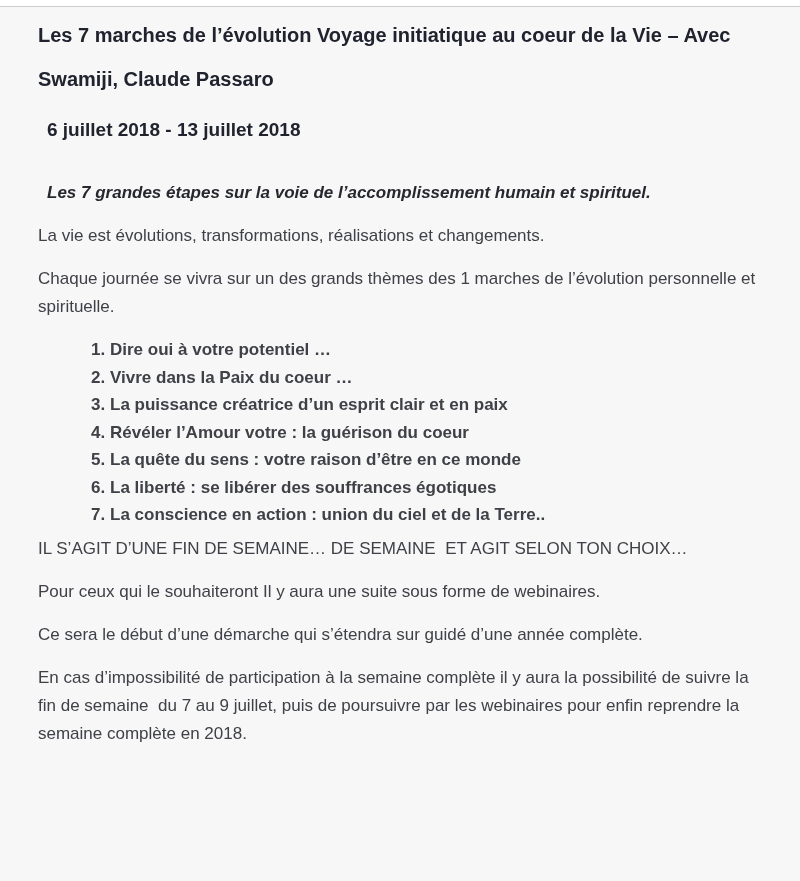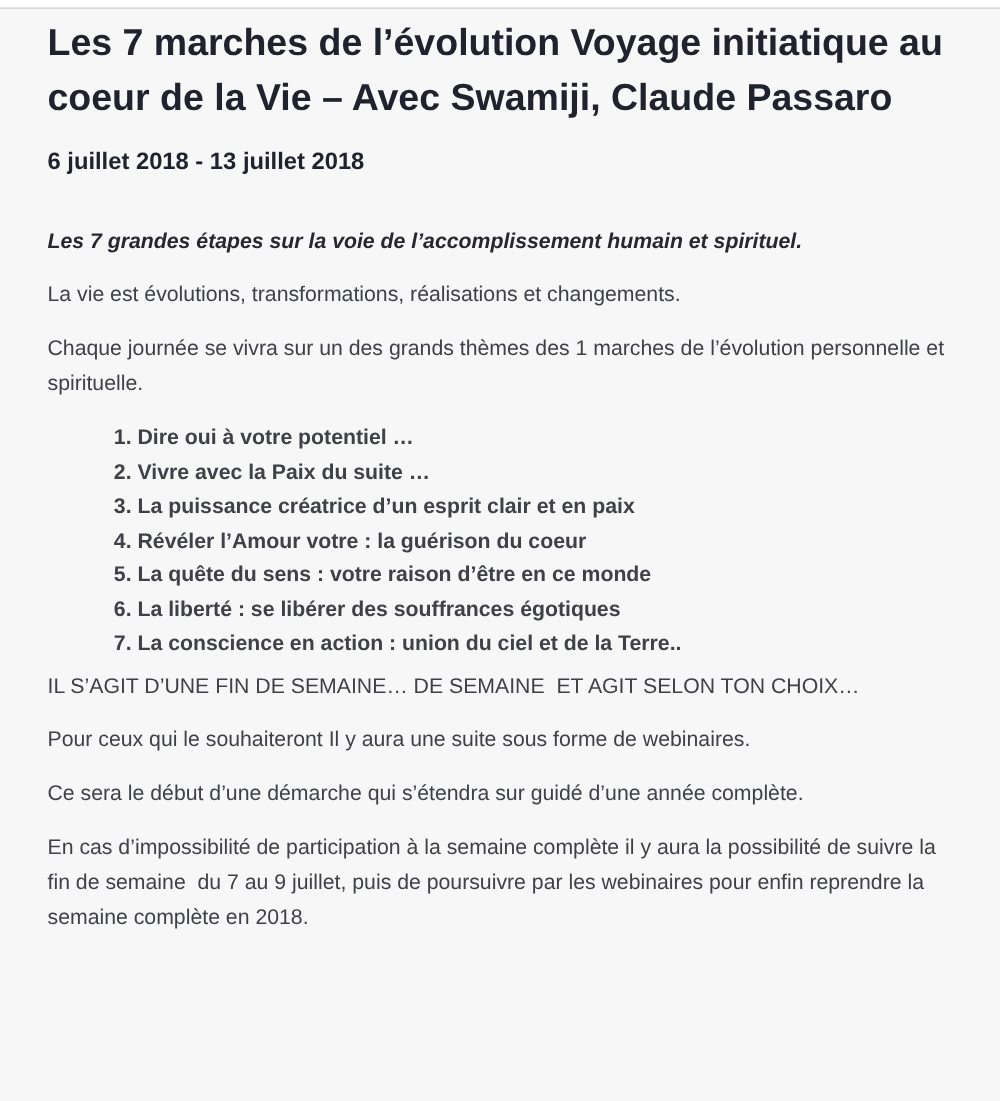--- a/index.html
+++ b/index.html
@@ -21,40 +21,41 @@
     background: #ffffff;
     border-bottom: 1px solid #cccccc;
   }
   .content {
     padding: 6px 38px 0 38px;
     box-sizing: border-box;
     width: 800px;
   }
   h1.page-title {
     margin: 0;
-    font-size: 30px;
+    font-size: 20px;
     line-height: 44px;
     font-weight: 700;
     color: #20232e;
   }
   p.event-date {
     margin: 16px 0 0 0;
     font-size: 19px;
     line-height: 26px;
     font-weight: 700;
     color: #20232e;
   }
   p.lead {
     margin: 36px 0 15px 0;
     font-weight: 700;
     color: #26282e;
     font-style: italic;
   }
   .content p {
     white-space: pre-wrap;
+    margin-left: 9px;
   }
   .paragraphs p {
     margin: 0 0 15px 0;
   }
   ol.steps {
     margin: 0 0 6px 0;
     padding: 0 0 0 72px;
   }
   ol.steps li {
     line-height: 27.5px;
@@ -75,21 +76,21 @@
 
   <p class="lead">Les 7 grandes étapes sur la voie de l’accomplissement humain et spirituel.</p>
 
   <div class="paragraphs">
       <p>La vie est évolutions, transformations, réalisations et changements.</p>
       <p>Chaque journée se vivra sur un des grands thèmes des 1 marches de l’évolution personnelle et spirituelle.</p>
     </div>
 
   <ol class="steps">
       <li>Dire oui à votre potentiel …</li>
-      <li>Vivre avec la Paix du suite …</li>
+      <li>Vivre dans la Paix du coeur …</li>
       <li>La puissance créatrice d’un esprit clair et en paix</li>
       <li>Révéler l’Amour votre : la guérison du coeur</li>
       <li>La quête du sens : votre raison d’être en ce monde</li>
       <li>La liberté : se libérer des souffrances égotiques</li>
       <li>La conscience en action : union du ciel et de la Terre..</li>
     </ol>
 
   <div class="paragraphs">
       <p>IL S’AGIT D’UNE FIN DE SEMAINE… DE SEMAINE  ET AGIT SELON TON CHOIX…</p>
       <p>Pour ceux qui le souhaiteront Il y aura une suite sous forme de webinaires.</p>

